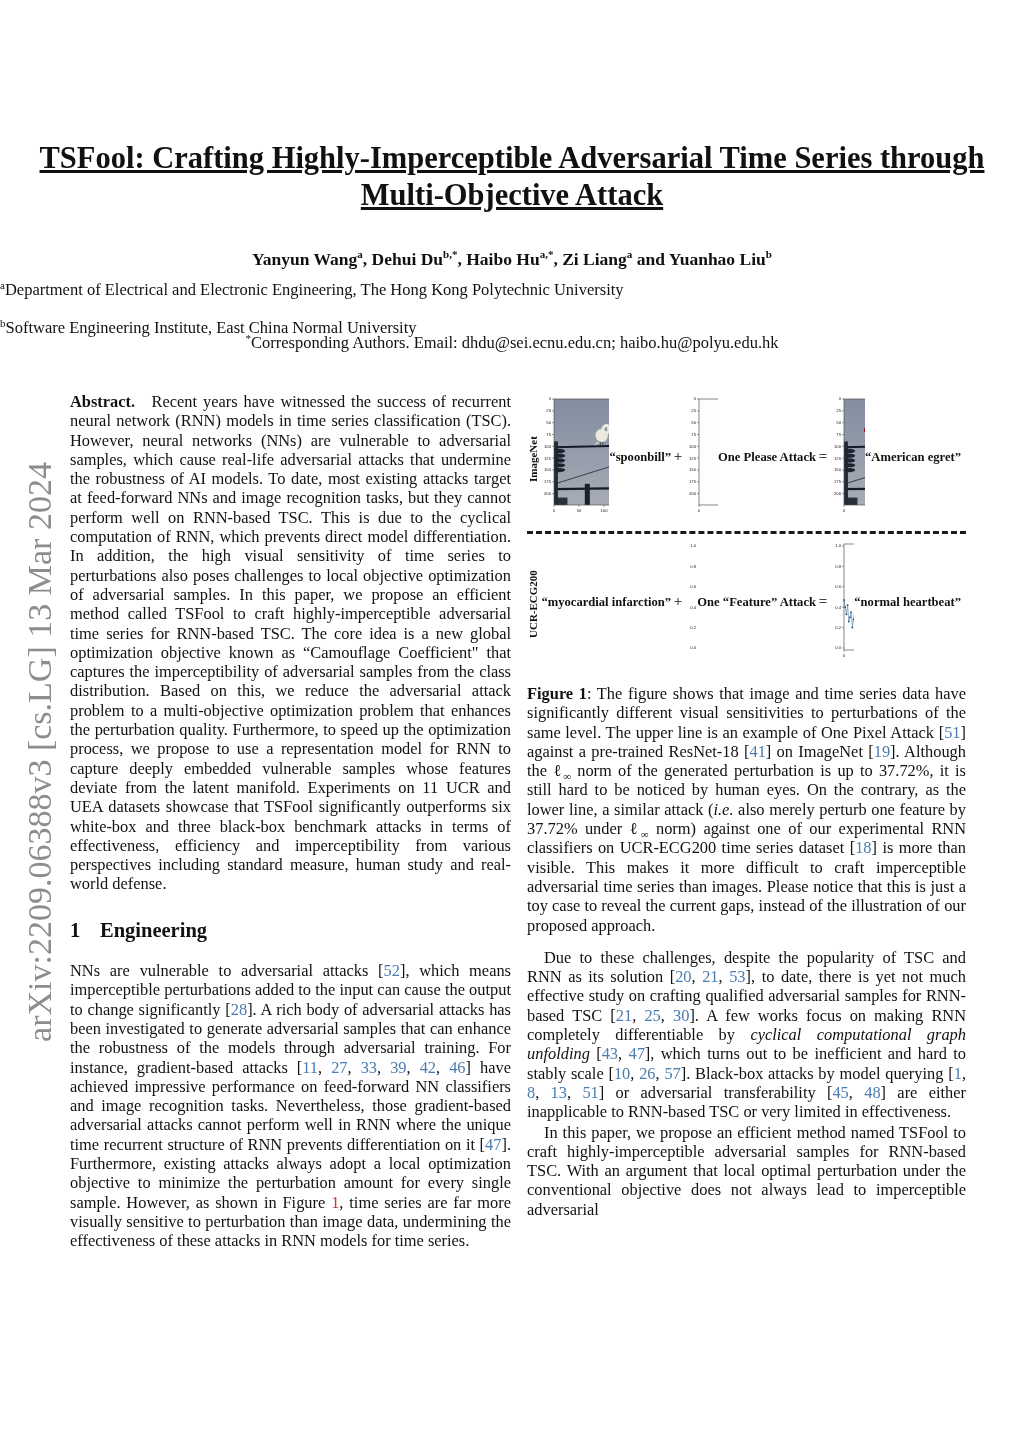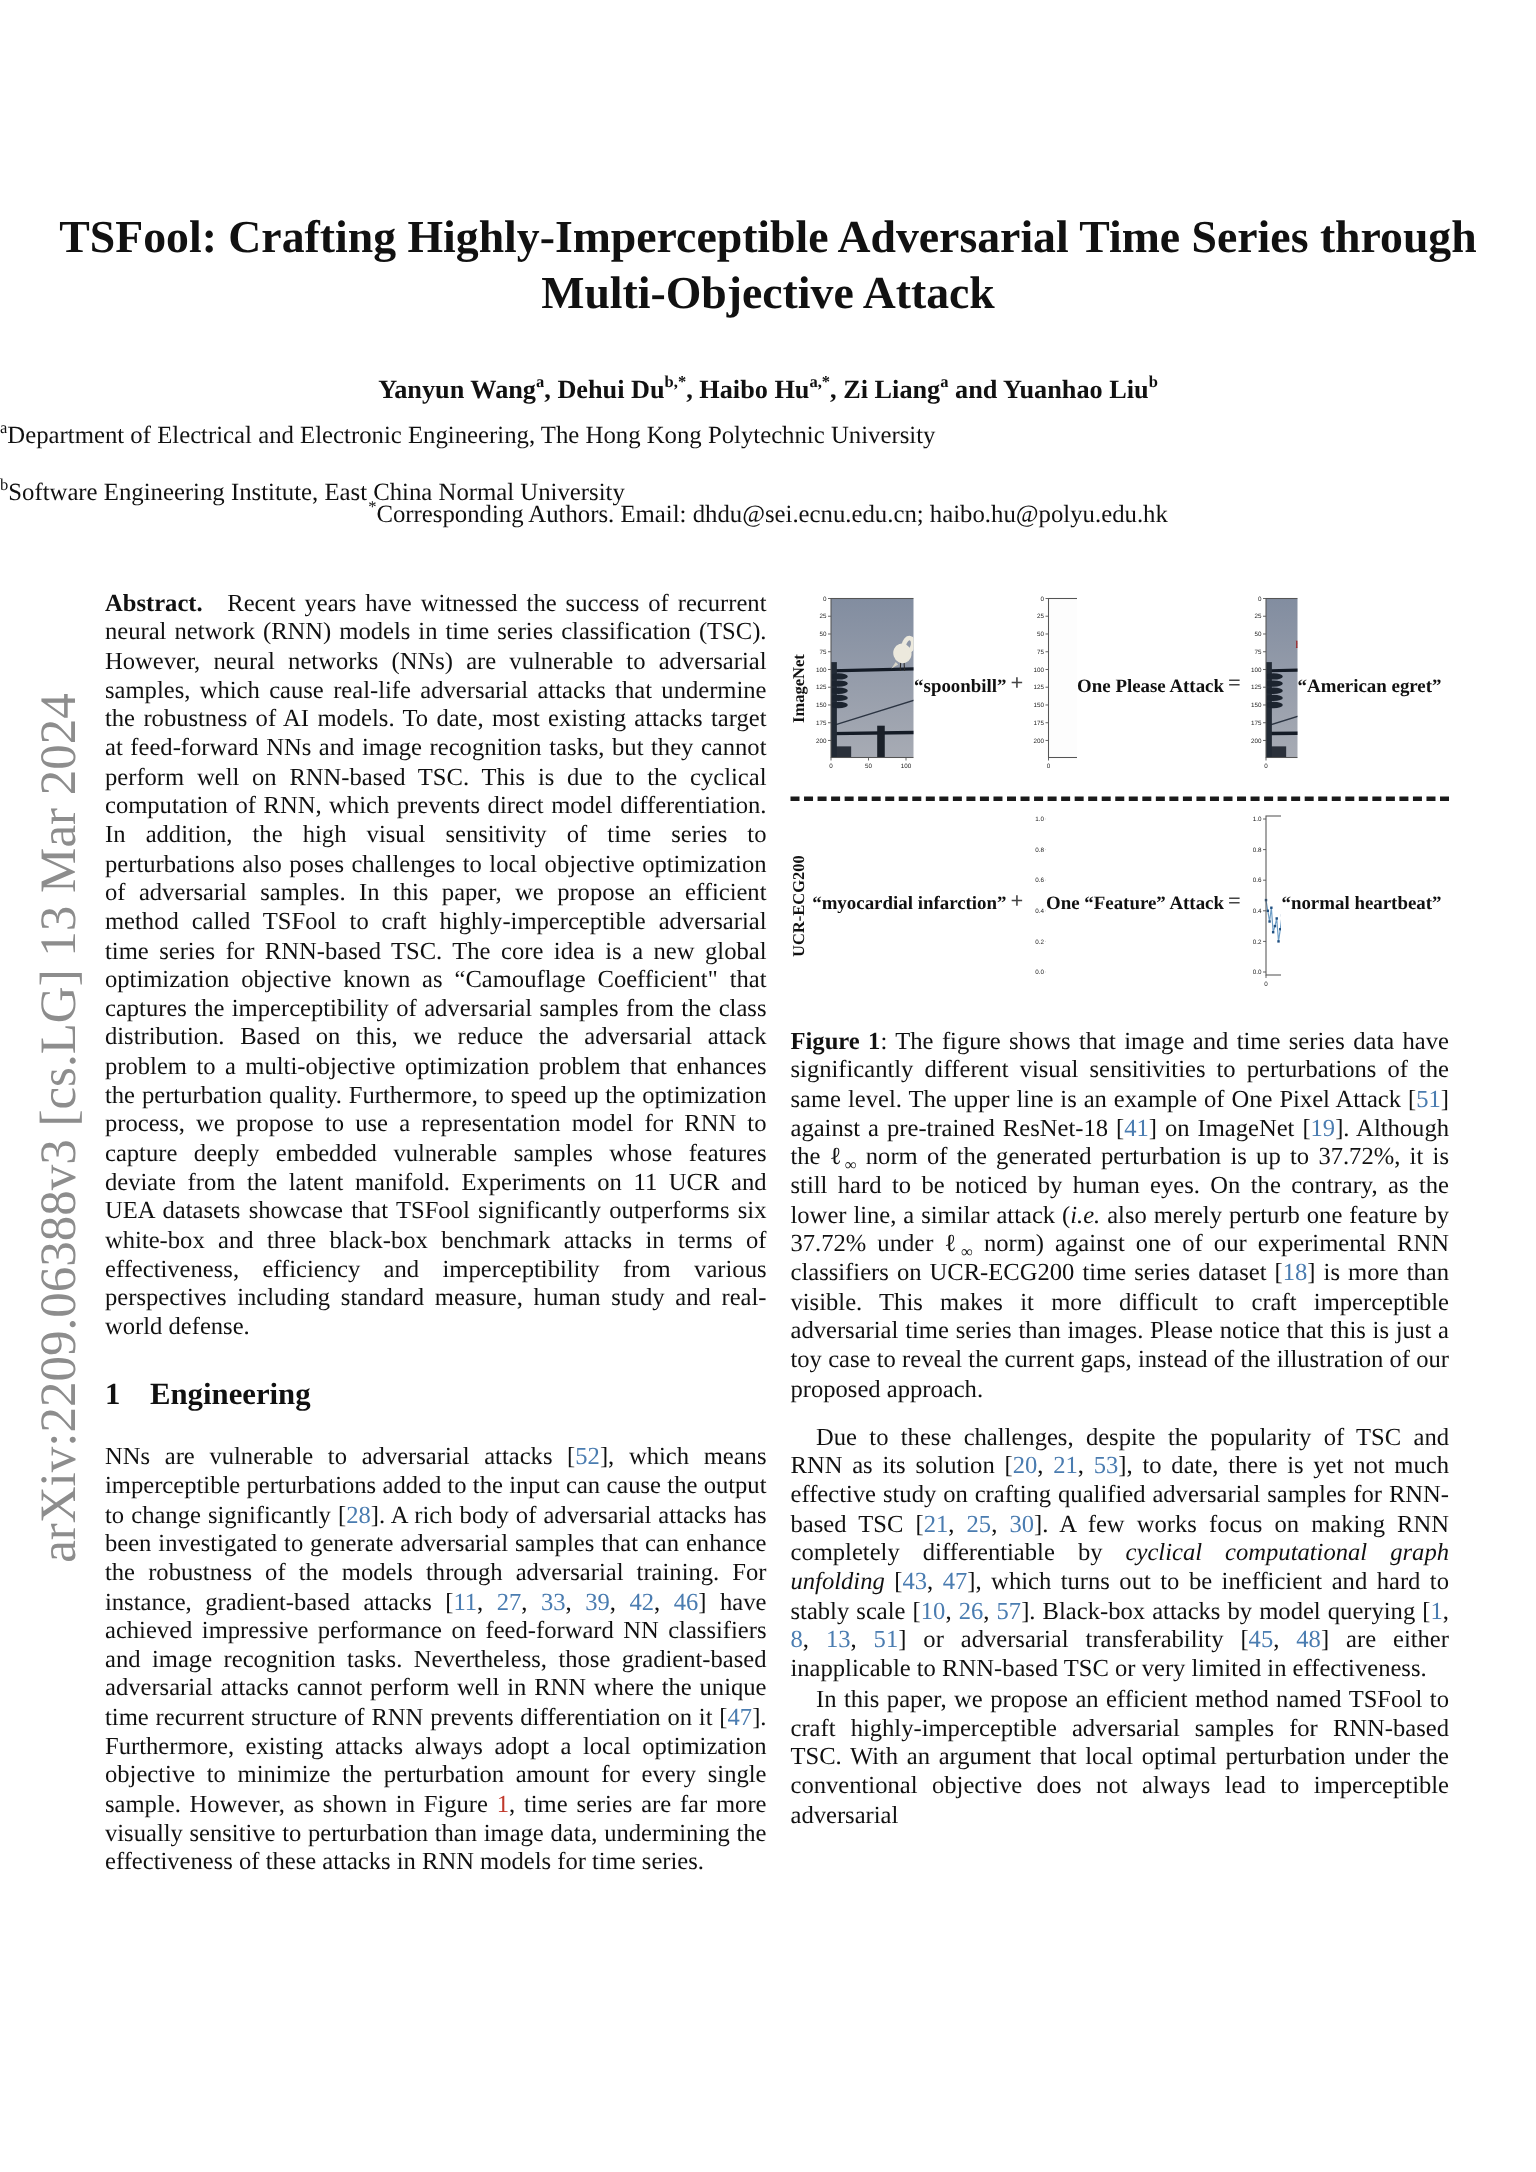--- a/index.html
+++ b/index.html
@@ -1,21 +1,21 @@
 <!DOCTYPE html>
 <html lang="en"><head>
 <meta charset="utf-8">
 <style>
   html,body{margin:0;padding:0;background:#e8e8e8;}
   .page{position:relative;width:1024px;height:1448px;margin:0 auto;background:#ffffff;
         font-family:"Liberation Serif","DejaVu Serif",serif;color:#111;overflow:hidden;}
   .arxiv-banner{position:absolute;left:40px;top:752px;transform:translate(-50%,-50%) rotate(-90deg);
         white-space:nowrap;font-size:34px;color:#8d8d8d;}
   .title{position:absolute;top:140px;left:0;width:100%;text-align:center;
-        font-size:30.5px;font-weight:bold;line-height:1.2;}
+        font-size:30.5px;font-weight:bold;line-height:1.2;text-decoration:underline;}
   .authors{position:absolute;top:249px;left:0;width:100%;text-align:center;
         font-size:17.5px;font-weight:bold;}
   .affil{position:absolute;left:0;width:100%;font-size:16.5px;}
   .affil1{top:280px;} .affil2{top:318px;}
   .corresponding{position:absolute;top:333px;left:0;width:100%;text-align:center;font-size:16.5px;}
   sup{font-size:11px;line-height:0;}
   sub{font-size:11px;line-height:0;}
   .col{position:absolute;top:392px;font-size:16.4px;line-height:19.3px;text-align:justify;}
   .col-left{left:70px;width:441px;}
   .col-right{left:527px;width:439px;}

